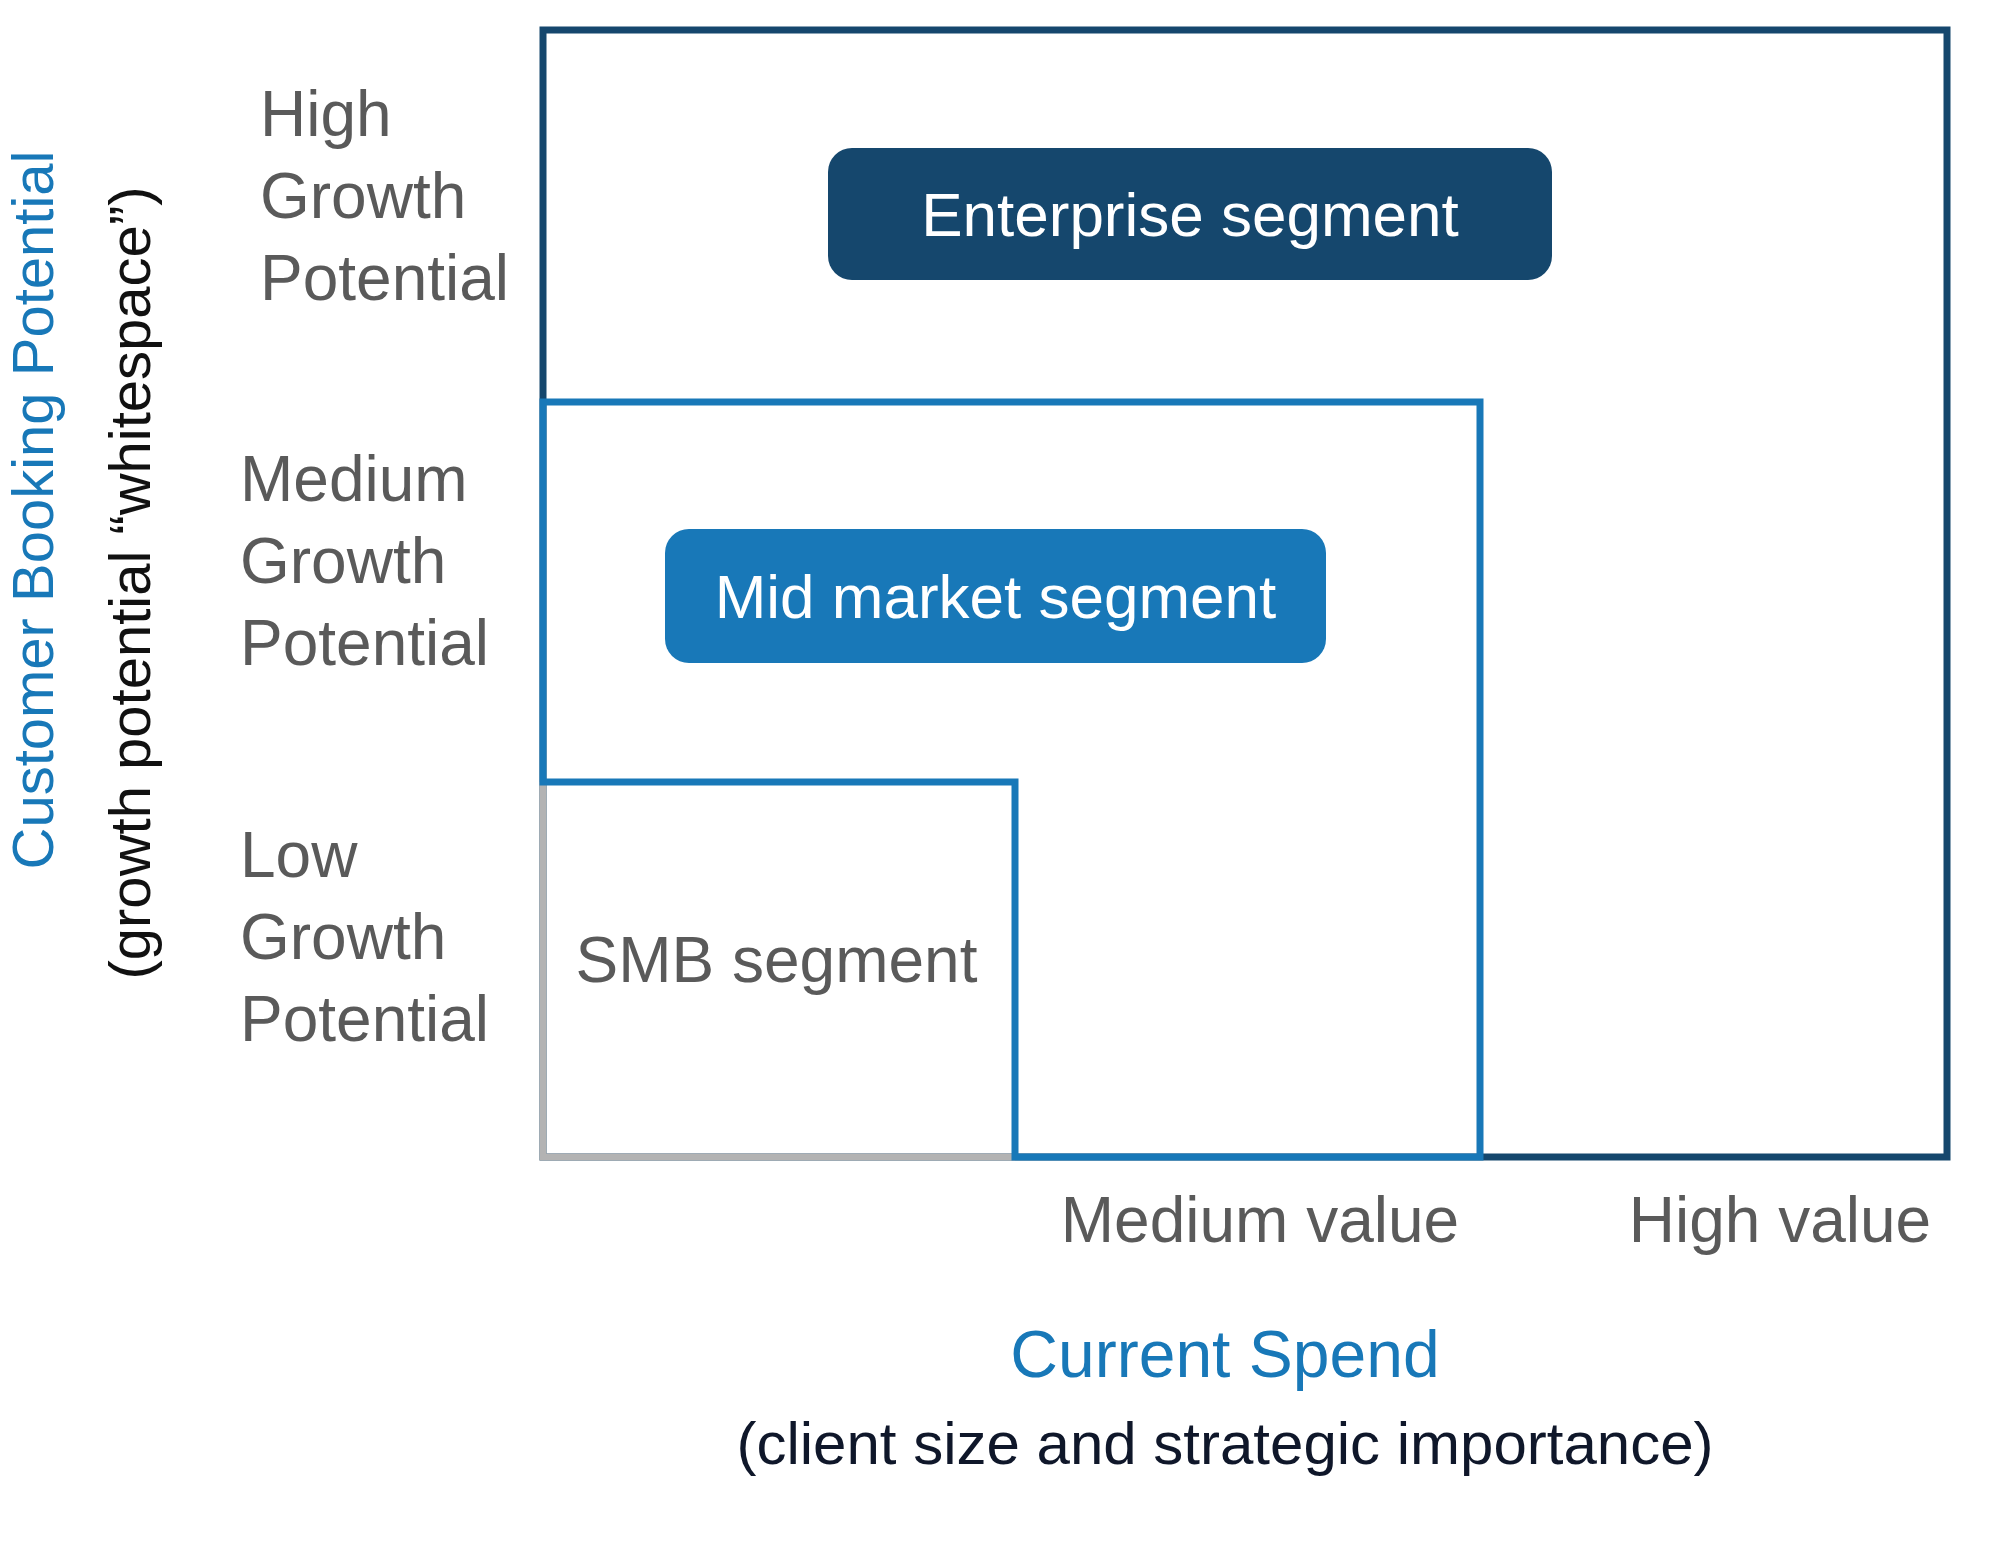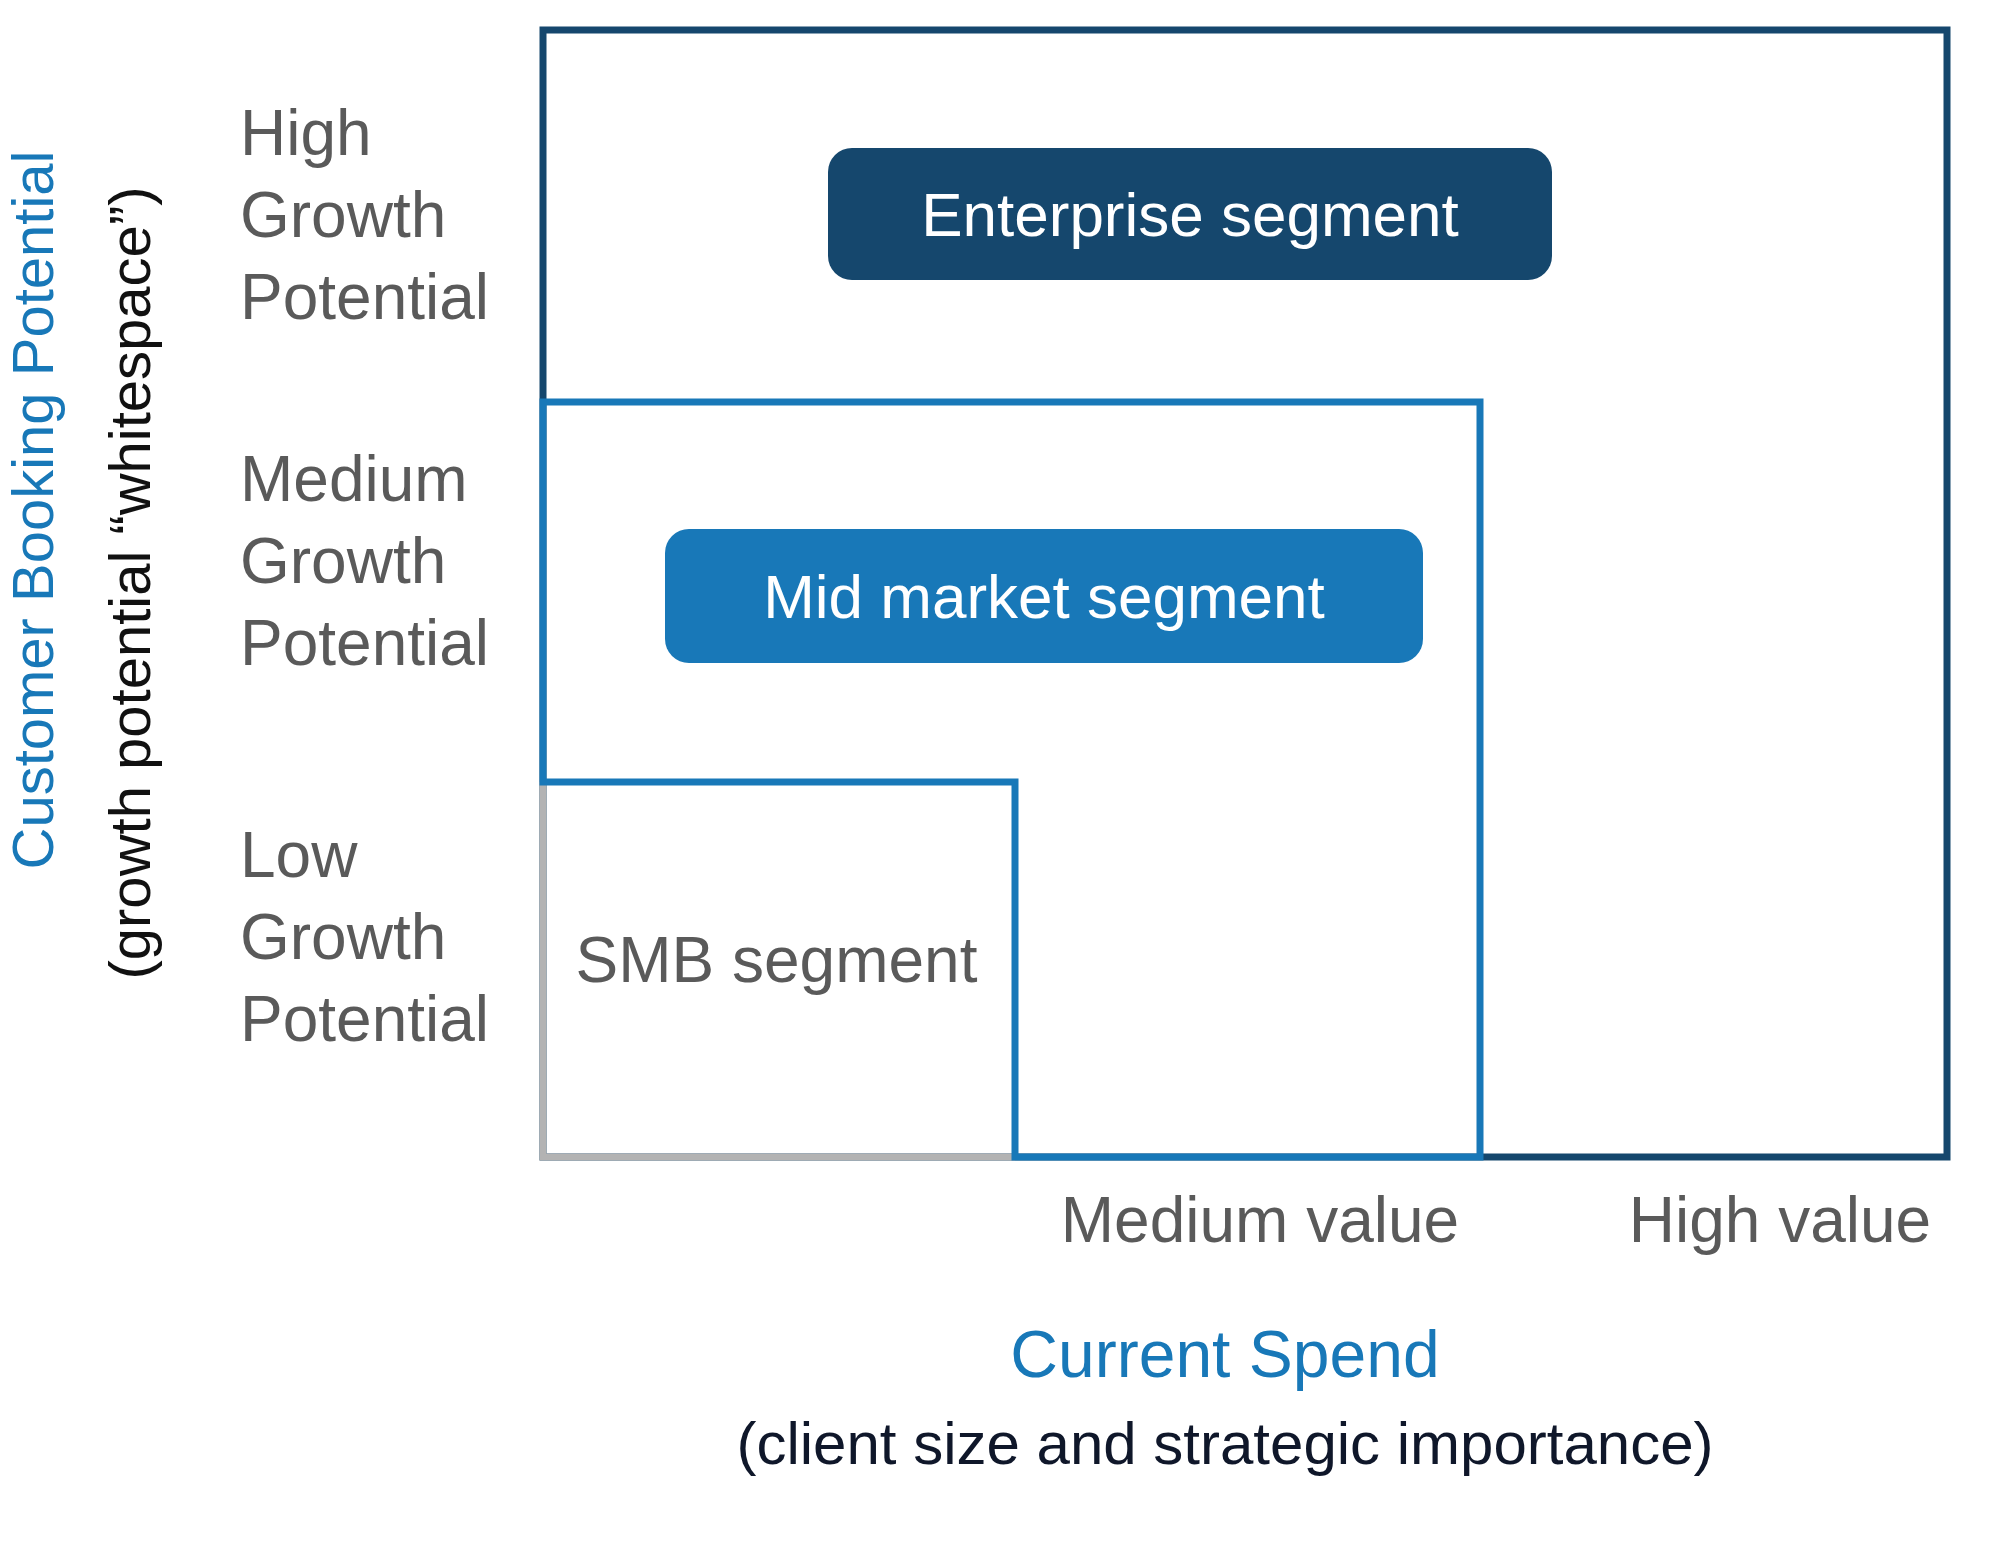--- a/index.html
+++ b/index.html
@@ -57,40 +57,40 @@
 
   
   .band-label {
     left: 240px;
     width: 420px;
     font-size: 64px;
     line-height: 82px;
     color: #5a5a5a;
     white-space: pre-line;
   }
-  .band-high   { top: 92px; }
+  .band-high   { top: 73px; margin-left: 20px; }
   .band-medium { top: 438px; }
   .band-low    { top: 814px; }
 
   
   .badge {
     display: flex;
     align-items: center;
     justify-content: center;
     color: #ffffff;
     font-size: 62px;
     border-radius: 24px;
     white-space: nowrap;
   }
   .badge-enterprise {
     left: 828px; top: 148px; width: 724px; height: 132px;
     background: #15476d;
   }
   .badge-mid {
-    left: 665px; top: 529px; width: 758px; height: 134px;
+    left: 665px; top: 529px; width: 661px; height: 134px;
     background: #1878b8;
   }
   .smb-label {
     left: 547px; top: 925px; width: 459px; height: 70px;
     text-align: center;
     font-size: 64px;
     line-height: 70px;
     color: #5a5a5a;
     white-space: nowrap;
   }

